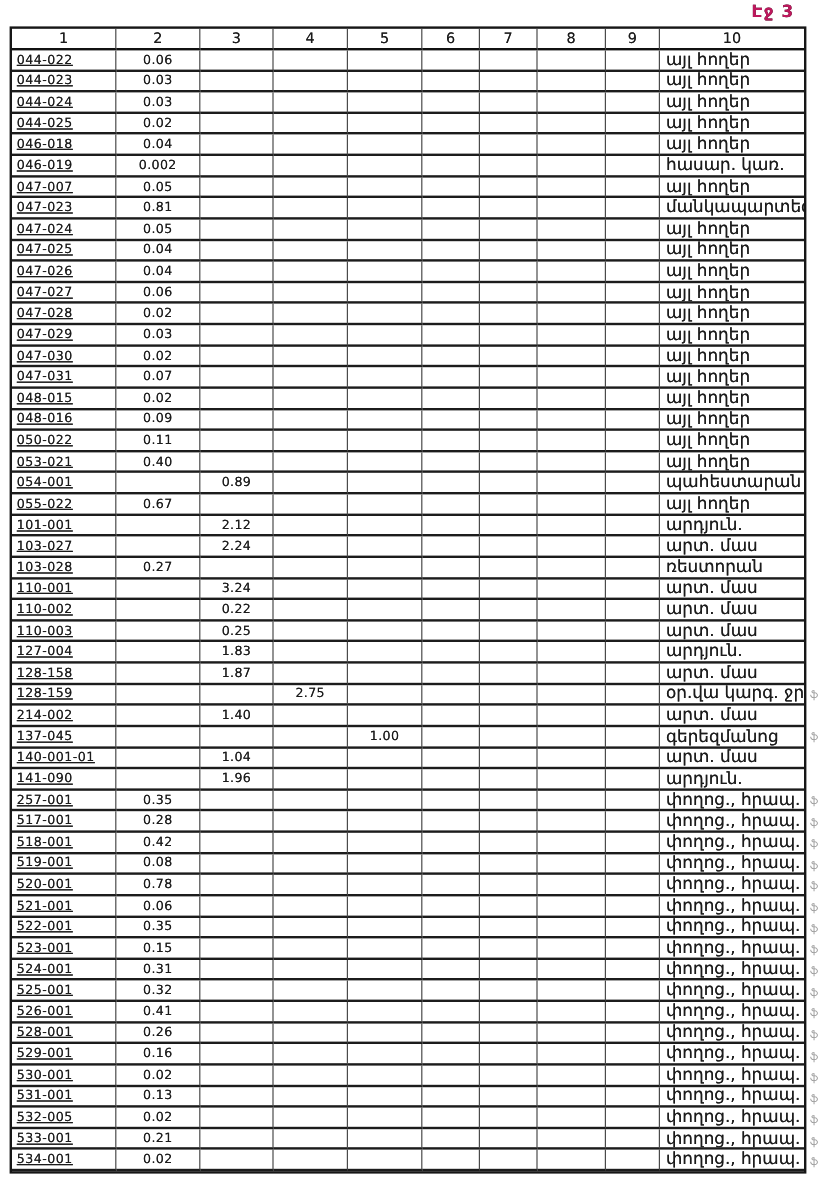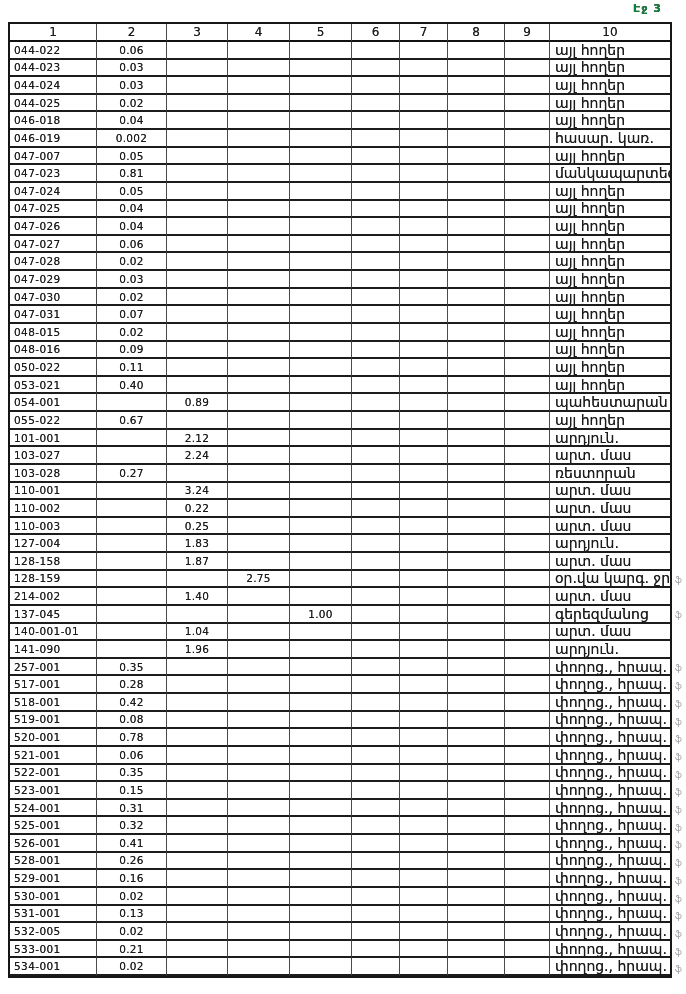--- a/index.html
+++ b/index.html
@@ -3,21 +3,21 @@
 <meta charset="utf-8">
 <style>
   html,body{margin:0;padding:0;}
   body{
     width:686px;height:994px;position:relative;overflow:hidden;
     background:#ffffff;
     font-family:"DejaVu Sans",sans-serif;
   }
   .page-label{
     position:absolute;top:2px;right:24px;
-    font-size:11px;font-weight:700;color:#15803d;
+    font-size:14px;font-weight:700;color:#be185d;
     letter-spacing:1px;
     text-shadow:0 0 0.4px #141414;
   }
   .grid{
     position:absolute;left:8px;top:22px;width:664px;height:956px;
     box-sizing:border-box;
     border:2px solid #161616;
     display:grid;
     grid-template-columns:87px 70px 61px 62px 62px 48px 48px 57px 45px 1fr;
     grid-template-rows:18px repeat(53,1fr);
@@ -31,21 +31,21 @@
     font-size:10.5px;color:#1b1b1b;
     white-space:nowrap;overflow:hidden;
     text-shadow:0 0 0.45px rgba(10,10,10,.75);
   }
   .cell:nth-child(10n){border-right:none;}
   .head{
     justify-content:center;
     font-size:12px;
     border-bottom:2.5px solid #111;
   }
-  .code{padding-left:4px;letter-spacing:.4px;}
+  .code{padding-left:4px;letter-spacing:.4px;text-decoration:underline;}
   .val{justify-content:center;letter-spacing:.3px;}
   .cat{padding-left:5px;font-size:14px;}
   .marks span{
     position:absolute;left:675px;
     font-size:8.5px;color:#9c9c9c;
     filter:blur(.4px);
     letter-spacing:-1px;
   }
 </style>
 </head>

